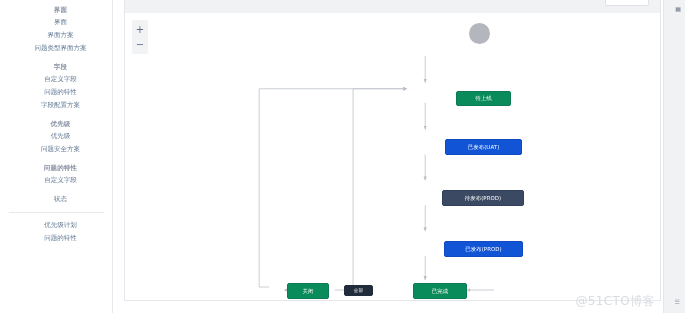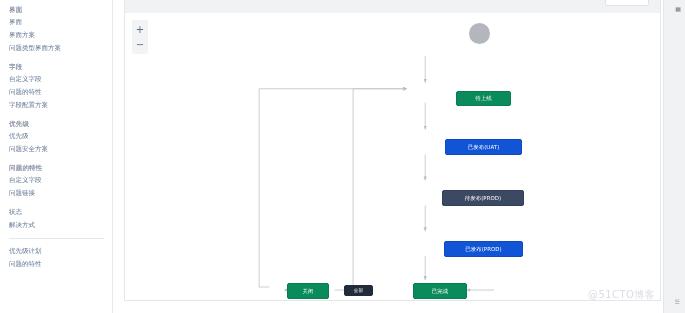--- a/index.html
+++ b/index.html
@@ -11,20 +11,21 @@
     position:relative;
   }
   
   #sidebar{
     position:absolute;left:0;top:0;width:113px;height:313px;
     background:#ffffff;
     border-right:1px solid #e6e8ec;
     box-sizing:border-box;
     padding:4px 0 0 9px;
     overflow:hidden;
+    text-align:center;
   }
   .nav-group{margin-bottom:6px;}
   .nav-head{
     font-size:6.5px;color:#8993a4;font-weight:bold;
     letter-spacing:.2px;line-height:12px;height:12px;
     white-space:nowrap;
   }
   .nav-link{
     font-size:6.5px;color:#5d7490;line-height:13px;height:13px;
     white-space:nowrap;cursor:pointer;
@@ -87,22 +88,22 @@
   .node.slate{background:#3b4a62;border:1px solid #31405a;}
   .node.dark{background:#202b3c;border:1px solid #202b3c;}
   #start-node{
     position:absolute;
     width:21px;height:21px;border-radius:50%;
     background:#b3b7bd;
     cursor:pointer;
   }
   
   #watermark{
-    position:absolute;right:30px;bottom:11px;
-    font-size:10px;color:#d9dce1;letter-spacing:.4px;
+    position:absolute;right:30px;bottom:3px;
+    font-size:12px;color:#d9dce1;letter-spacing:.4px;
     pointer-events:none;
     white-space:nowrap;
     text-align:right;
   }
   
   #right-rail{
     position:absolute;right:0;top:0;width:22px;height:313px;
     background:#f1f2f4;border-left:1px solid #e4e6ea;
     box-sizing:border-box;
   }
@@ -138,26 +139,24 @@
 
   <div class="nav-group">
     <div class="nav-head">优先级</div>
     <div class="nav-link">优先级</div>
     <div class="nav-link">问题安全方案</div>
   </div>
 
   <div class="nav-group">
     <div class="nav-head">问题的特性</div>
     <div class="nav-link">自定义字段</div>
-    <div class="nav-link">问题链接</div>
   </div>
 
   <div class="nav-group">
     <div class="nav-link">状态</div>
-    <div class="nav-link">解决方式</div>
   </div>
 
   <div class="nav-sep"></div>
 
   <div class="nav-group">
     <div class="nav-link">优先级计划</div>
     <div class="nav-link">问题的特性</div>
   </div>
 
 </div>

